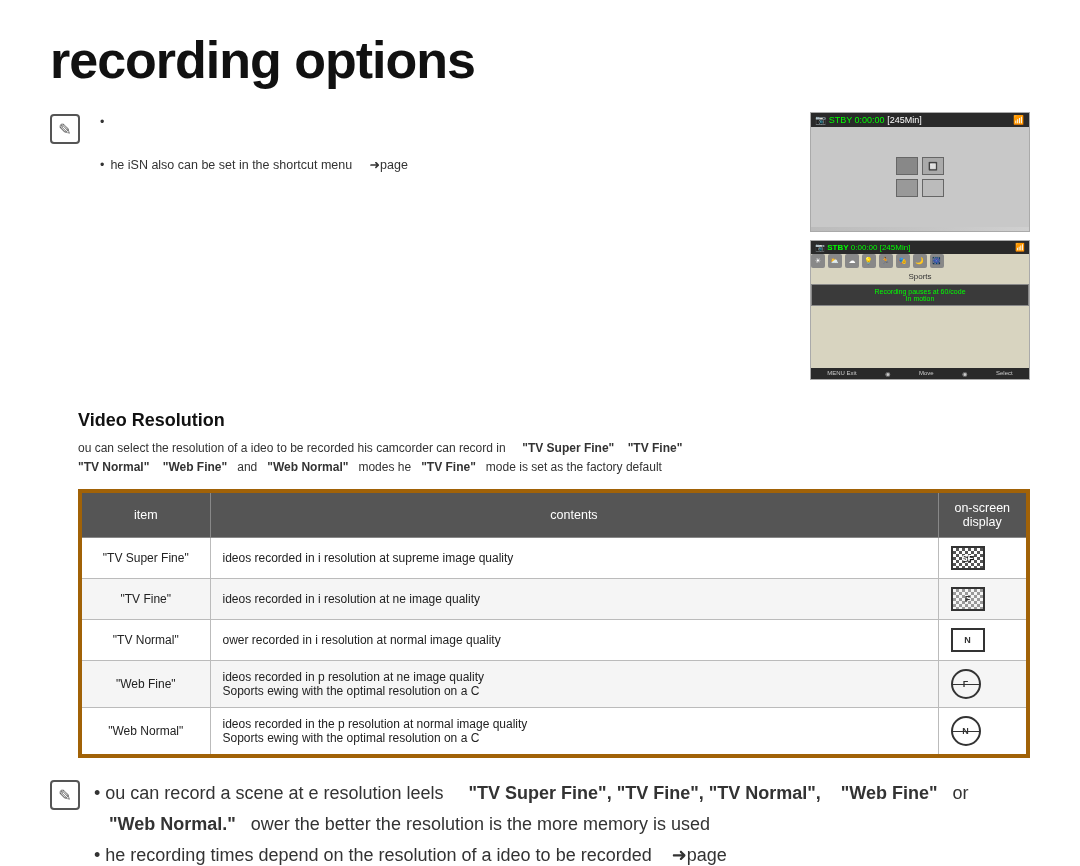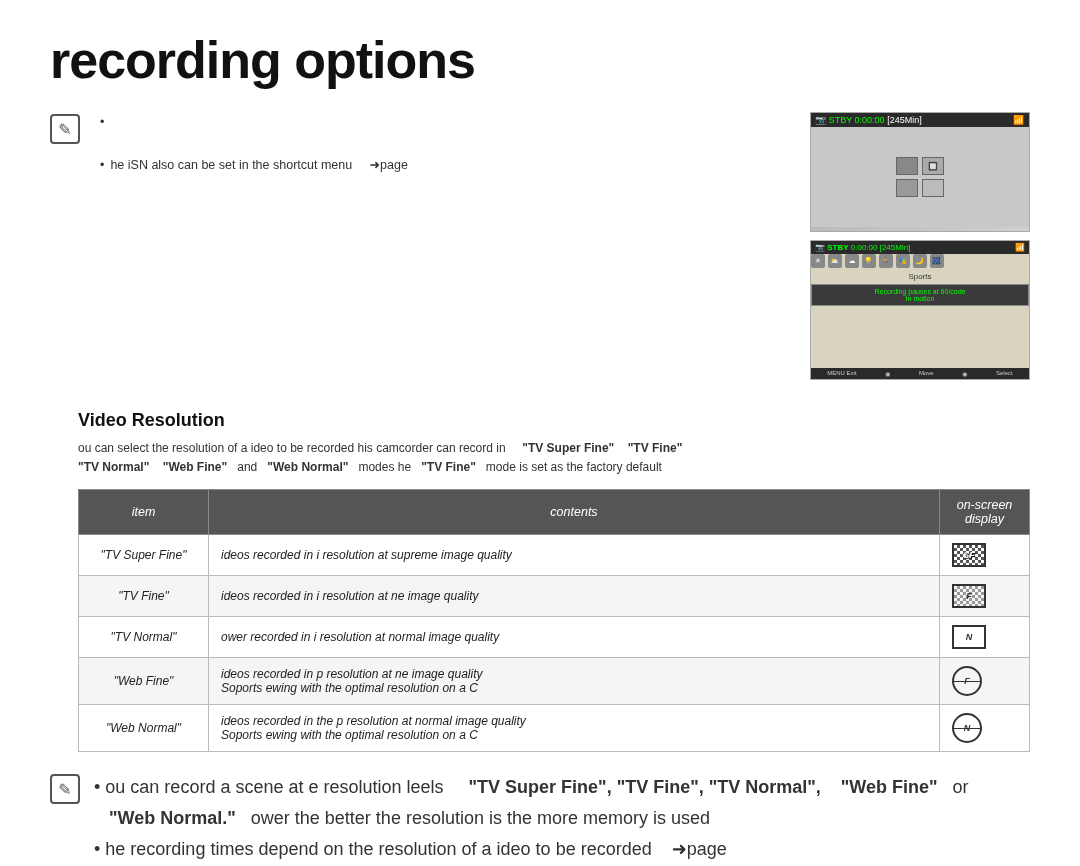--- a/index.html
+++ b/index.html
@@ -194,23 +194,22 @@
       font-size: 12px;
       line-height: 1.6;
       color: #333;
       margin-bottom: 12px;
     }
 
     
     .resolution-table {
       width: 100%;
       border-collapse: collapse;
-      border: 1px solid #a16207;
+      border: 4px solid #a16207;
       margin-bottom: 20px;
-      font-style: italic;
     }
 
     .resolution-table th {
       background: #555;
       color: #fff;
       padding: 8px 12px;
       font-size: 12.5px;
       font-weight: normal;
       text-align: center;
       border: 1px solid #888;

